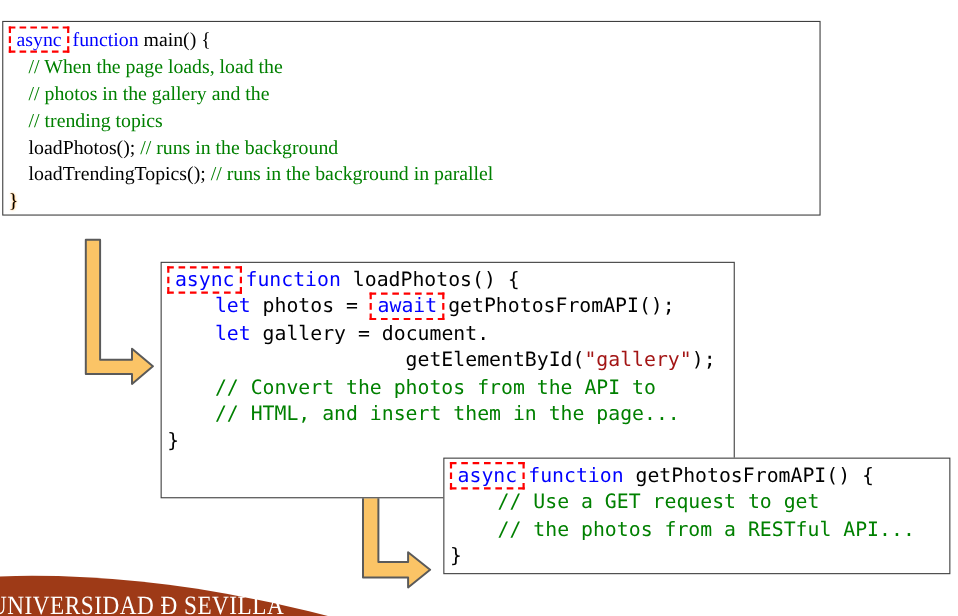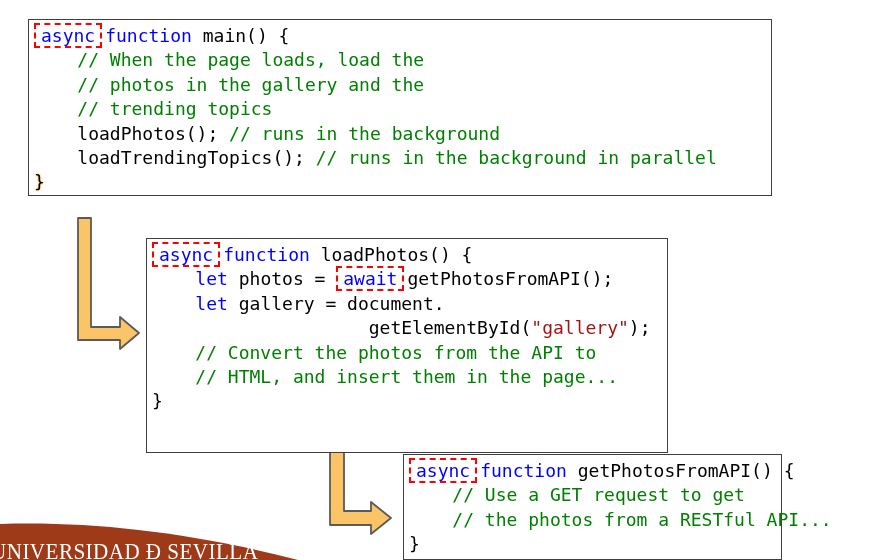--- a/index.html
+++ b/index.html
@@ -28,23 +28,23 @@
   .tk-cmt{color:var(--comment);}
   .tk-str{color:var(--string);}
   .boxed{
     border:2px dashed var(--highlight_border);
     padding:0 5px;
     margin-right:3px;
   }
   .brace-hl{
     text-shadow:0 0 1px #ff9e2c, 0 0 3px #ffc069;
   }
-  #box-main {left:28px;  top:19px;  width:744px; height:177px;}
+  #box-main {left:2px;  top:19px;  width:744px; height:177px;font-family:Liberation Serif, serif;}
   #box-load {left:146px; top:238px; width:522px; height:215px;}
-  #box-api  {left:403px; top:454px; width:379px; height:106px;}
+  #box-api  {left:403px; top:416px; width:461px; height:106px;}
 
   .overlay{
     position:absolute;left:0;top:0;
     pointer-events:none;
   }
   .arrow{
     fill:var(--arrow_fill);
     stroke:var(--arrow_stroke);
     stroke-width:1.8;
     stroke-linejoin:round;

